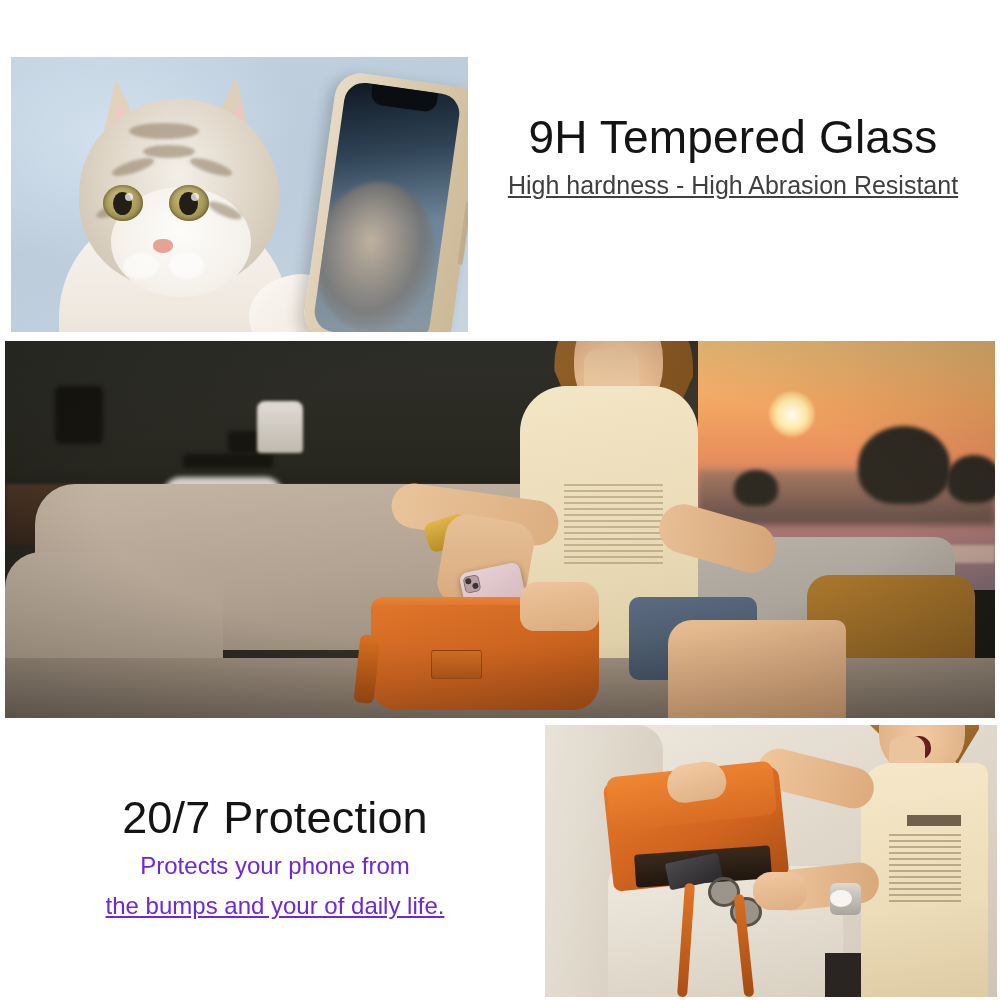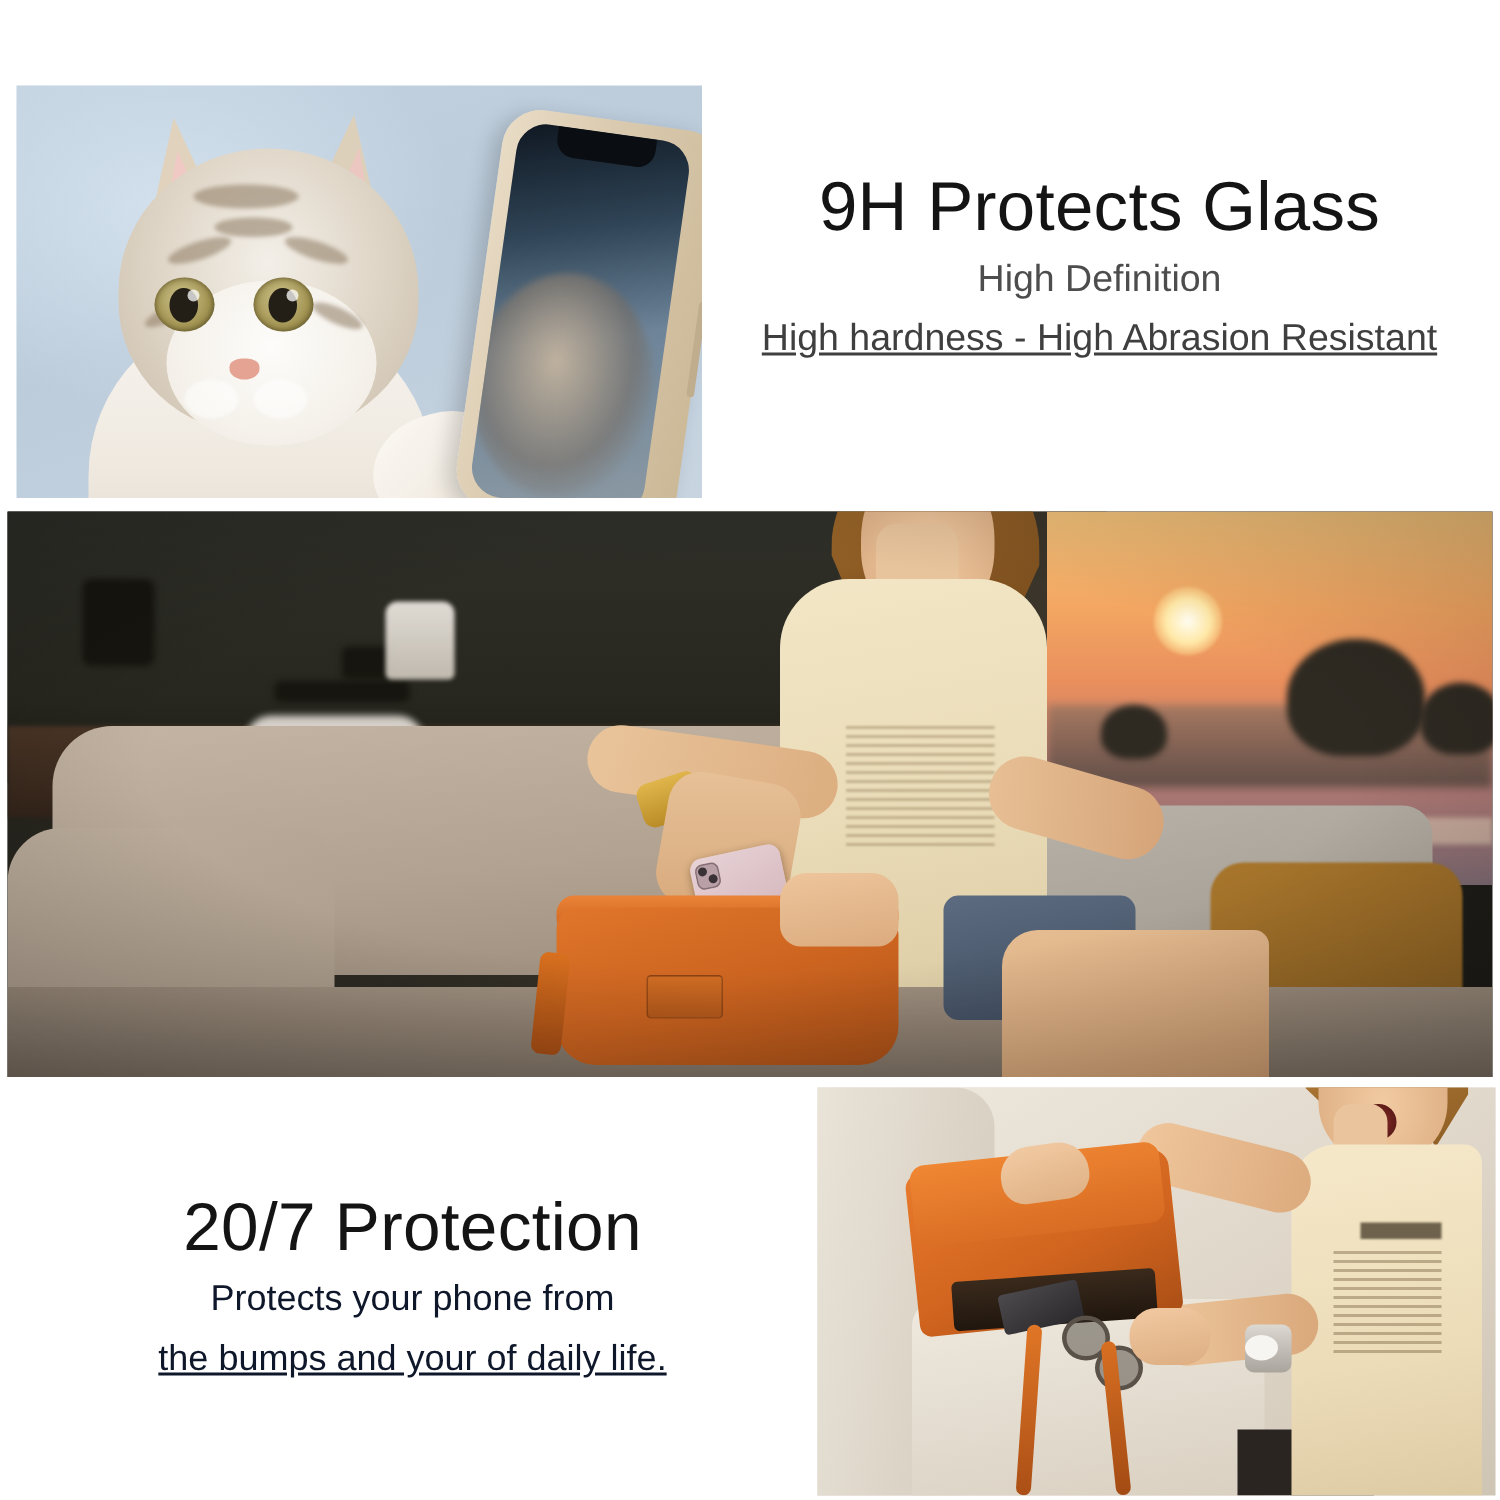--- a/index.html
+++ b/index.html
@@ -517,21 +517,21 @@
   }
   .sub2 {
     font-size: 25px;
     line-height: 38px;
     color: #3f3f3f;
     margin: 0;
     font-weight: 400;
     text-decoration: underline;
   }
   #text-protect .headline { font-size: 45px; line-height: 56px; }
-  #text-protect .sub1, #text-protect .sub2 { font-size: 24px; line-height: 40px; color:#0f172a;}
+  #text-protect .sub1, #text-protect .sub2 { font-size: 24px; line-height: 40px; color:#6d28d9;}
 </style>
 </head>
 <body>
 
 <div id="page">
 
   <div class="panel" id="panel-cat">
     <div class="cat-bg-glow"></div>
 
     <div class="cat-body"></div>
@@ -570,22 +570,21 @@
     <div class="phone-cat">
       <div class="phone-cat-screen">
         <div class="notch"></div>
         <div class="phone-cat-refl"></div>
       </div>
       <div class="phone-btn"></div>
     </div>
   </div>
 
   <div class="text-block" id="text-glass">
-    <p class="headline">9H Protects Glass</p>
-    <p class="sub1">High Definition</p>
+    <p class="headline">9H Tempered Glass</p>
     <p class="sub2">High hardness - High Abrasion Resistant</p>
   </div>
 
   <div class="panel" id="panel-room">
     <div class="room-dark"></div>
     <div class="room-shelfwall"></div>
     <div class="sideboard"></div>
     <div class="shelf-obj" style="left:5%;top:12%;width:48px;height:58px;border-radius:6px;"></div>
     <div class="shelf-obj" style="left:18%;top:30%;width:90px;height:14px;border-radius:4px;"></div>
     <div class="shelf-obj" style="left:22.5%;top:24%;width:34px;height:22px;border-radius:4px;"></div>

